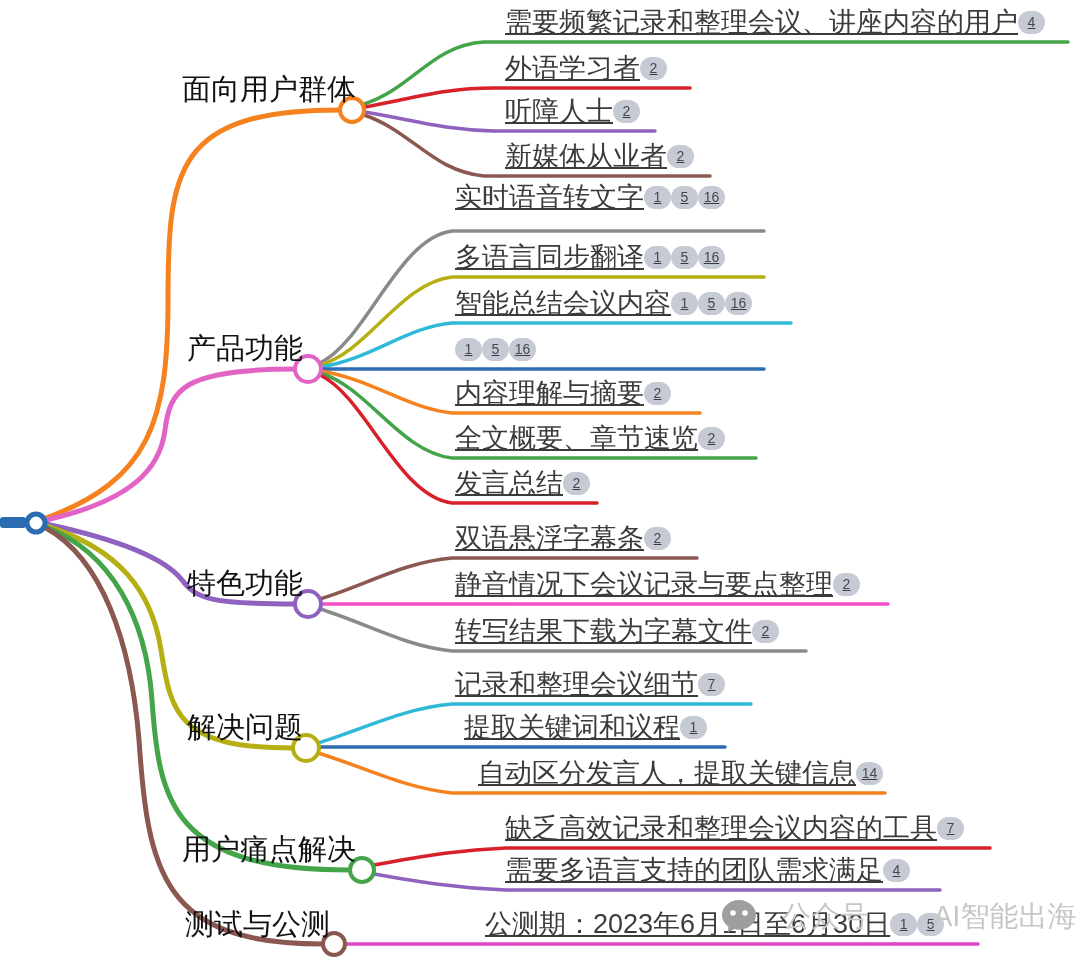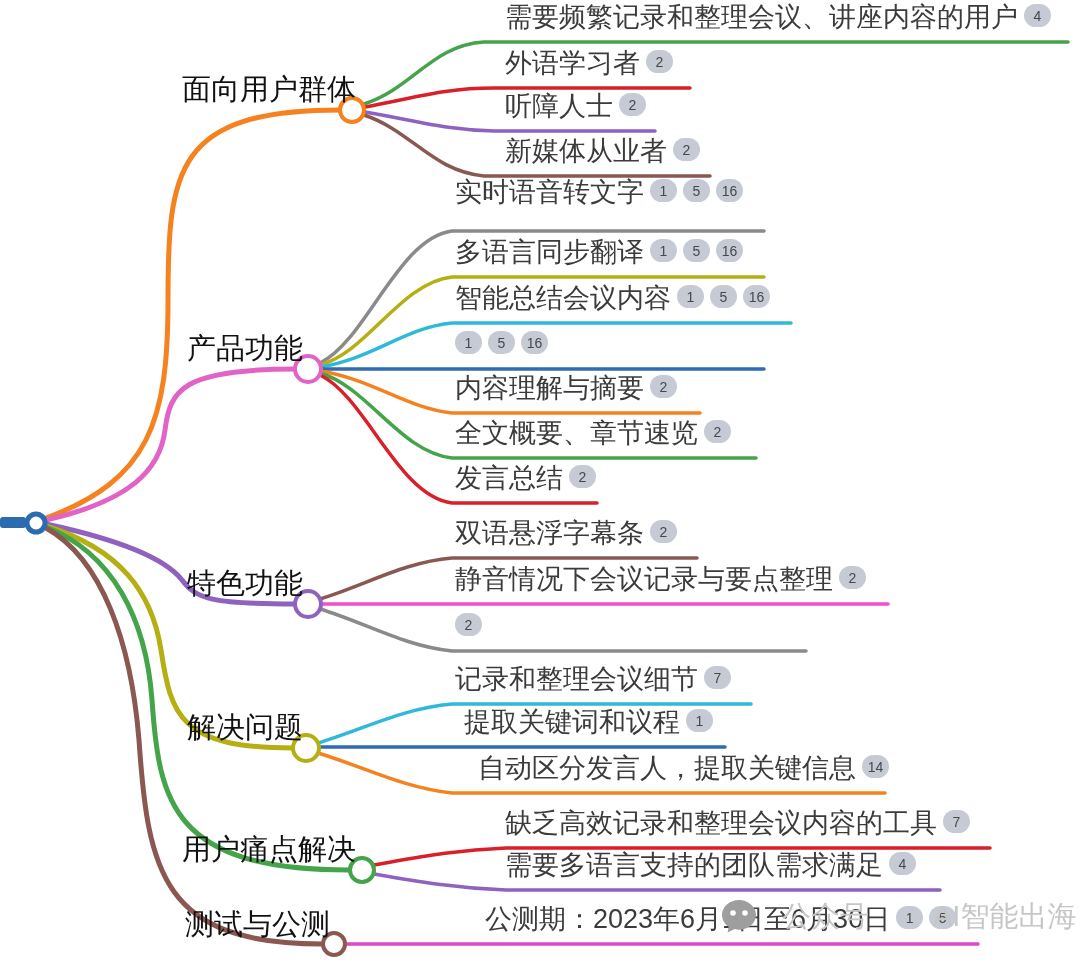--- a/index.html
+++ b/index.html
@@ -6,23 +6,23 @@
   .canvas{
     position:relative;
     width:1080px;height:962px;
     overflow:hidden;
     background:#fff;
     font-family:"Liberation Sans","DejaVu Sans",sans-serif;
   }
   .canvas svg.wires{position:absolute;left:0;top:0;z-index:0;}
   .topic{
     position:absolute;z-index:2;
-    display:flex;gap:6px;
+    display:flex;align-items:center;
     height:36px;white-space:nowrap;
-    font-size:27px;color:#3b3b3b;letter-spacing:0;
+    font-size:27px;color:#3b3b3b;letter-spacing:0;text-decoration:underline;
   }
   .topic .t{line-height:1;}
   .badge{
     display:inline-flex;align-items:center;justify-content:center;
     min-width:23px;height:23px;padding:0 2px;
     border-radius:12px;
     background:#c5cad5;color:#45484d;
     font-size:14px;line-height:1;
   }
   .blabel{
@@ -153,20 +153,21 @@
 
   <div class="topic" style="left:455px;top:520px">
     <span class="t">双语悬浮字幕条</span>
     <span class="badge">2</span>
   </div>
   <div class="topic" style="left:455px;top:566px">
     <span class="t">静音情况下会议记录与要点整理</span>
     <span class="badge">2</span>
   </div>
   <div class="topic" style="left:455px;top:613px">
+    <span class="t">转写结果下载为字幕文件</span>
     <span class="badge">2</span>
   </div>
 
   <div class="topic" style="left:455px;top:666px">
     <span class="t">记录和整理会议细节</span>
     <span class="badge">7</span>
   </div>
   <div class="topic" style="left:464px;top:709px">
     <span class="t">提取关键词和议程</span>
     <span class="badge">1</span>

